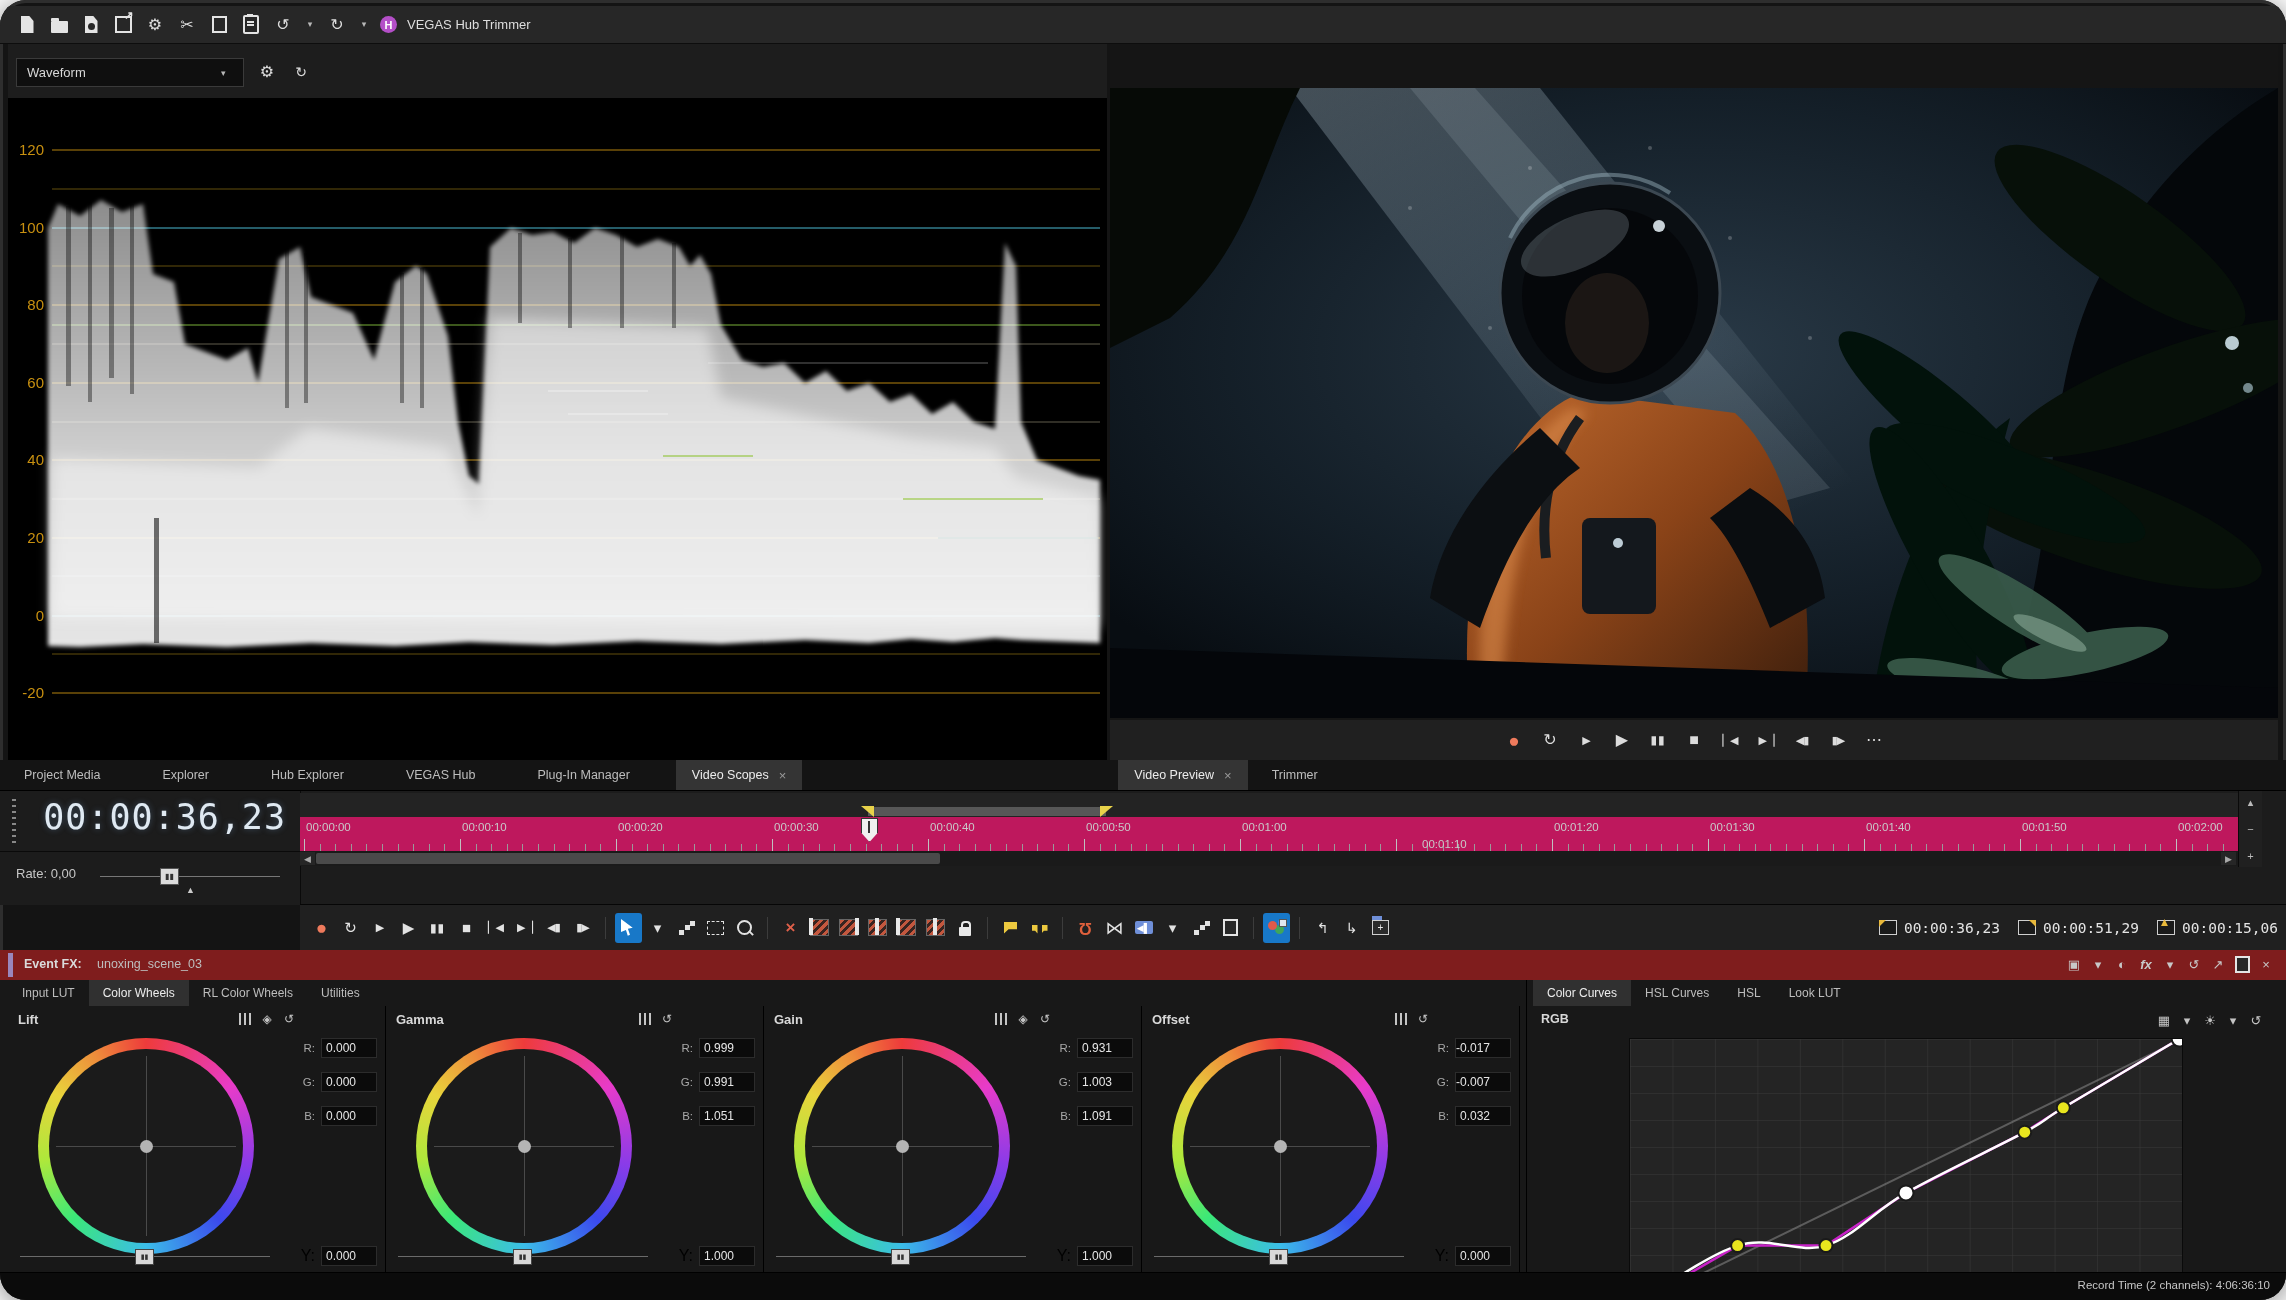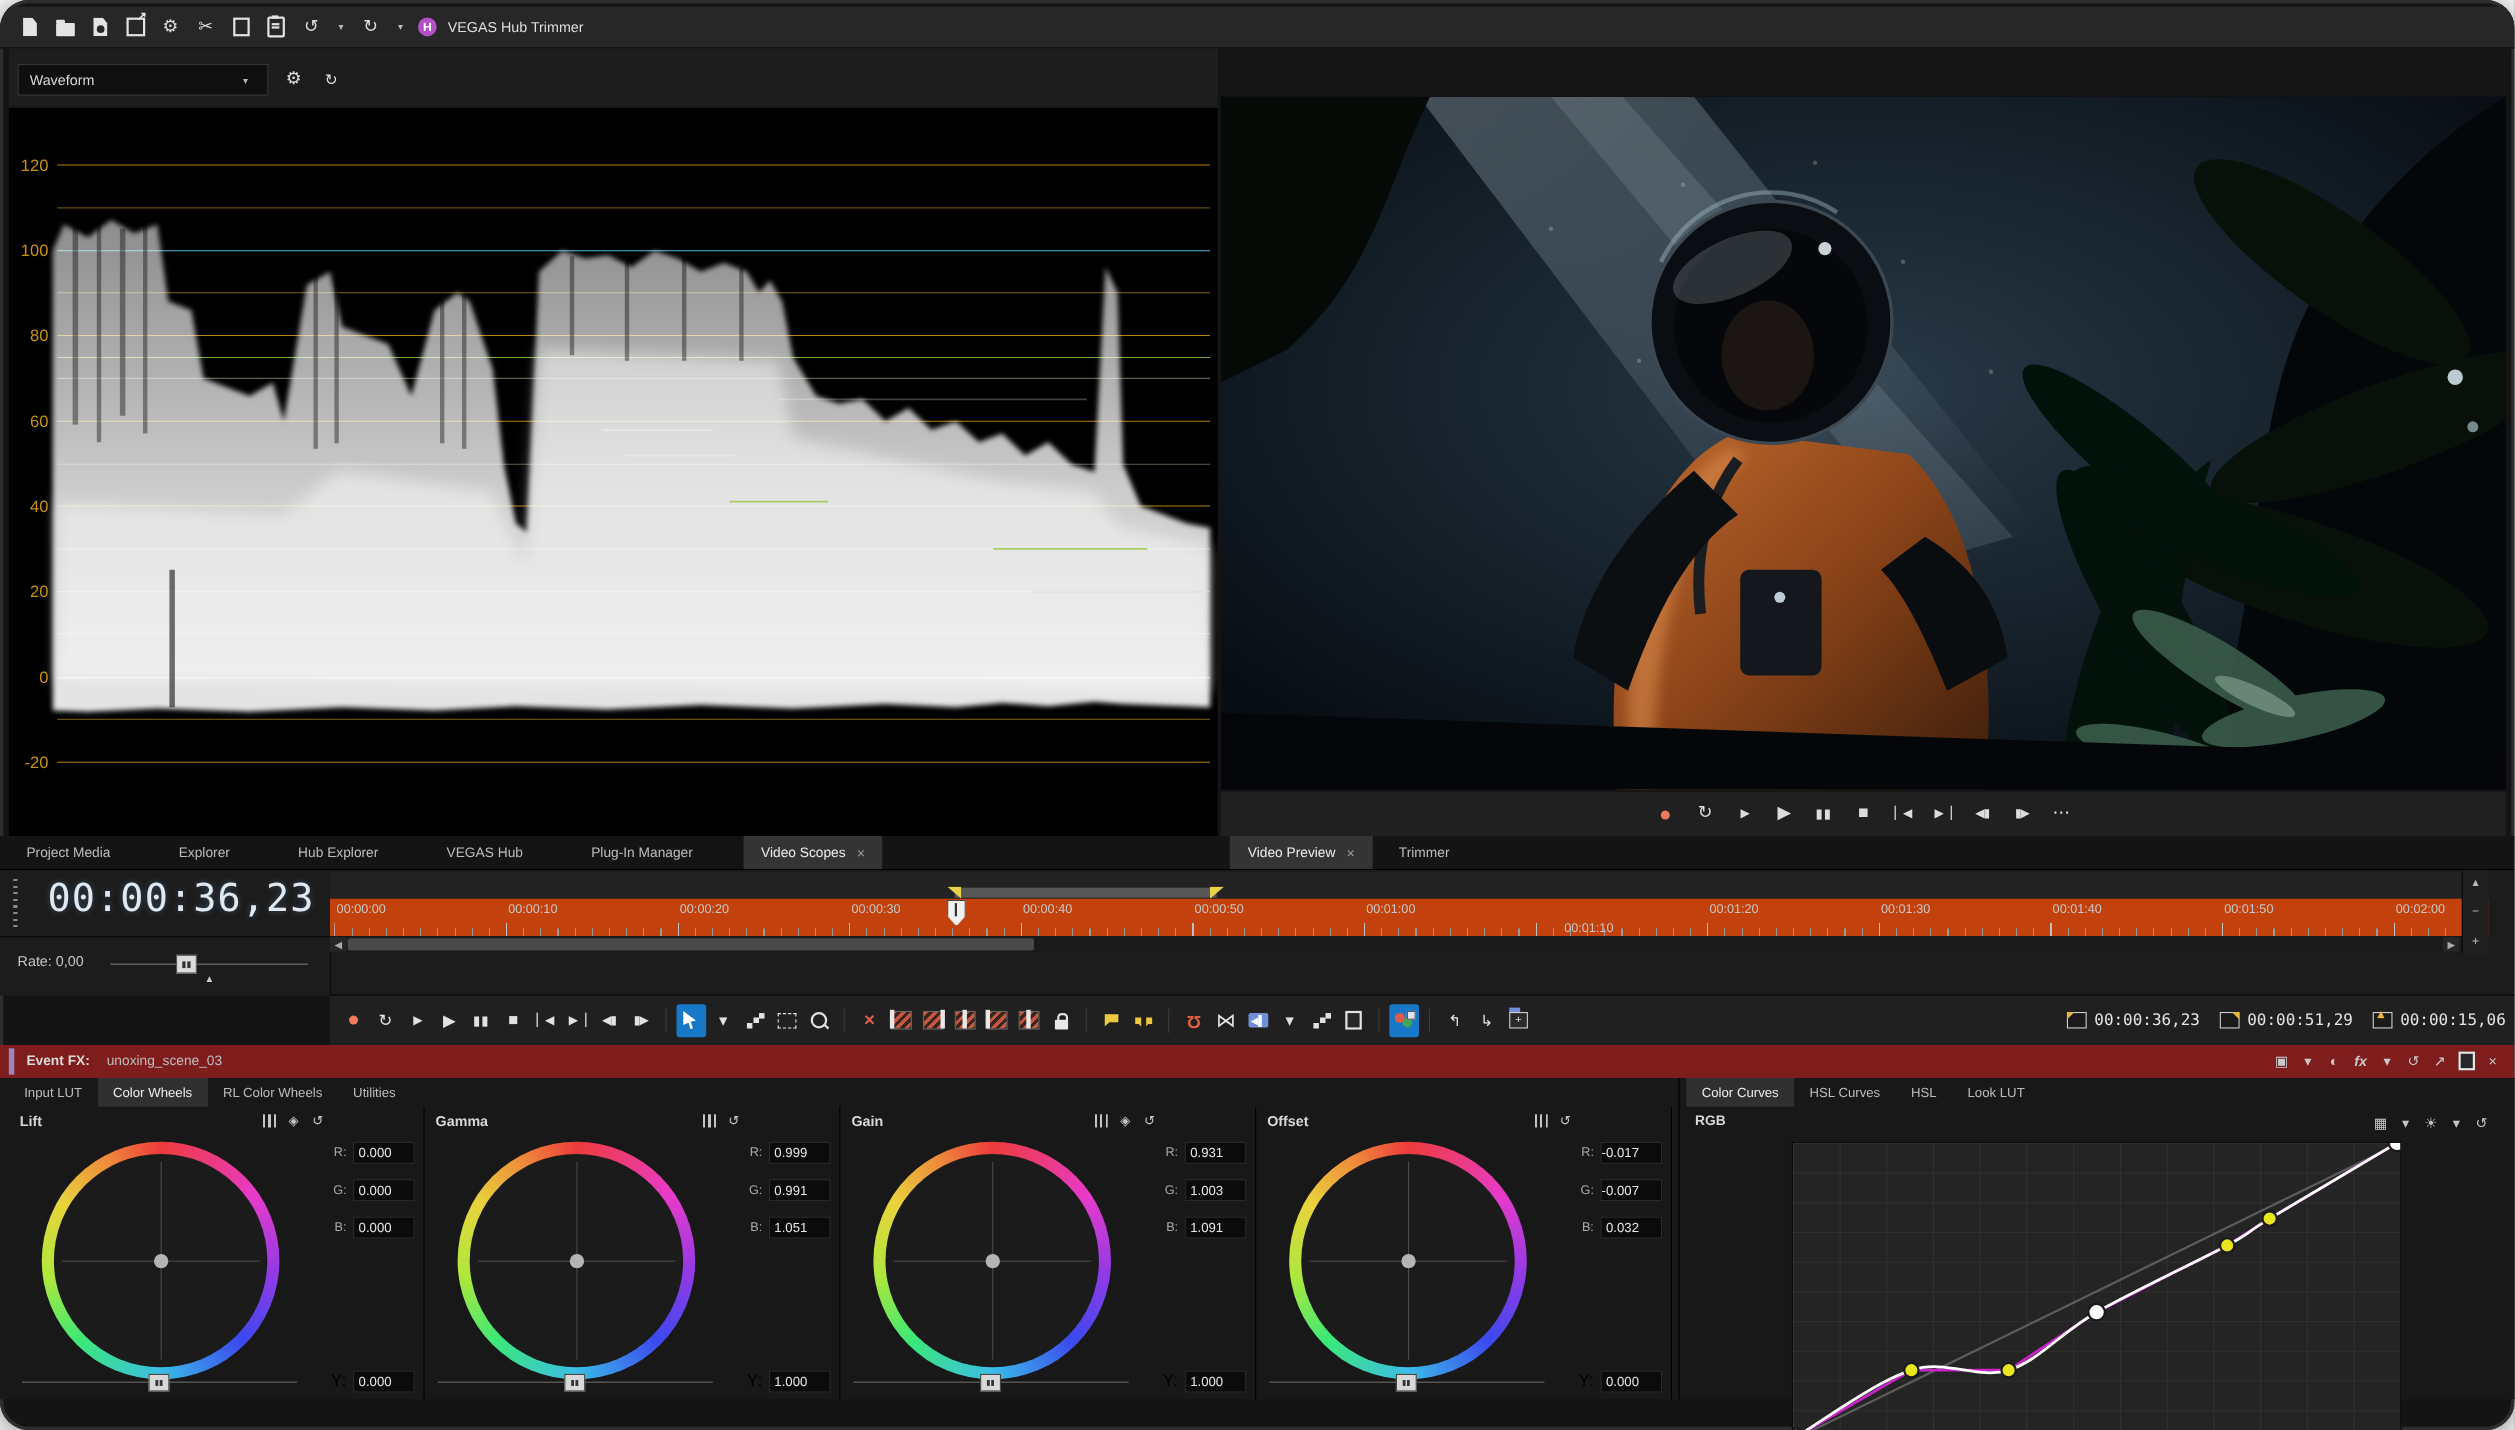--- a/index.html
+++ b/index.html
@@ -55,21 +55,21 @@
   .rate-track{position:absolute;left:100px;top:24px;width:180px;height:1px;background:#777;}
   .rate-handle{position:absolute;left:160px;top:16px;width:17px;height:15px;background:#dcdcdc;border:1px solid #555;
                display:flex;align-items:center;justify-content:center;font-size:8px;color:#333;}
   .rate-center{position:absolute;left:186px;top:33px;color:#cccccc;font-size:9px;}
   .ruler-wrap{position:absolute;left:300px;top:0;width:1962px;height:76px;}
   .loopstrip{position:absolute;left:0;top:2px;width:100%;height:24px;background:#232323;}
   .loopbar{position:absolute;left:568px;top:14px;width:238px;height:9px;background:#575757;}
   .looptri{position:absolute;top:13px;width:13px;height:11px;background:#e8d24a;}
   .looptri.l{left:561px;clip-path:polygon(0 0,100% 0,100% 100%);}
   .looptri.r{left:800px;clip-path:polygon(0 0,100% 0,0 100%);}
-  .ruler{position:absolute;left:0;top:26px;width:100%;height:34px;background:#c2410c;border-bottom:1px solid #101010;}
+  .ruler{position:absolute;left:0;top:26px;width:100%;height:34px;background:#be185d;border-bottom:1px solid #101010;}
   .ruler .minors{position:absolute;left:4px;right:0;bottom:0;height:7px;
       background:repeating-linear-gradient(90deg,#9a9a9a 0 1px,transparent 1px 15.6px);}
   .ruler .majors{position:absolute;left:4px;right:0;bottom:0;height:12px;
       background:repeating-linear-gradient(90deg,#c0c0c0 0 1px,transparent 1px 156px);}
   .rtick{position:absolute;top:4px;color:#c9c9c9;font-size:11.5px;white-space:nowrap;}
   .playhead{position:absolute;left:561px;top:27px;width:15px;height:22px;background:#f0f0f0;border:1px solid #333;
             clip-path:polygon(0 0,100% 0,100% 60%,50% 100%,0 60%);}
   .playhead::after{content:"";position:absolute;left:6px;top:2px;width:2px;height:12px;background:#333;}
   .scrollstrip{position:absolute;left:0;top:60px;width:100%;height:15px;background:#1a1a1a;}
   .scrollthumb{position:absolute;left:16px;top:2px;width:624px;height:11px;background:#4a4a4a;border-radius:2px;}
@@ -755,14 +755,17 @@
           <circle cx="107.6" cy="206.6" r="6.5" fill="#e8e51e" stroke="#1a1a1a" stroke-width="2"></circle>
           <circle cx="196.0" cy="206.6" r="6.5" fill="#e8e51e" stroke="#1a1a1a" stroke-width="2"></circle>
           <circle cx="276.0" cy="153.9" r="7.5" fill="#ffffff" stroke="#1a1a1a" stroke-width="2"></circle>
           <circle cx="394.7" cy="93.2" r="6.5" fill="#e8e51e" stroke="#1a1a1a" stroke-width="2"></circle>
           <circle cx="433.3" cy="68.8" r="6.5" fill="#e8e51e" stroke="#1a1a1a" stroke-width="2"></circle>
           <circle cx="549.2" cy="0.0" r="7.5" fill="#ffffff" stroke="#1a1a1a" stroke-width="2"></circle>
         </svg>
     </div>
   </div>
 
+  <div class="statusbar">
+    <span>Record Time (2 channels): 4:06:36:10</span>
+  </div>
 
 </div>
 
 </body></html>

